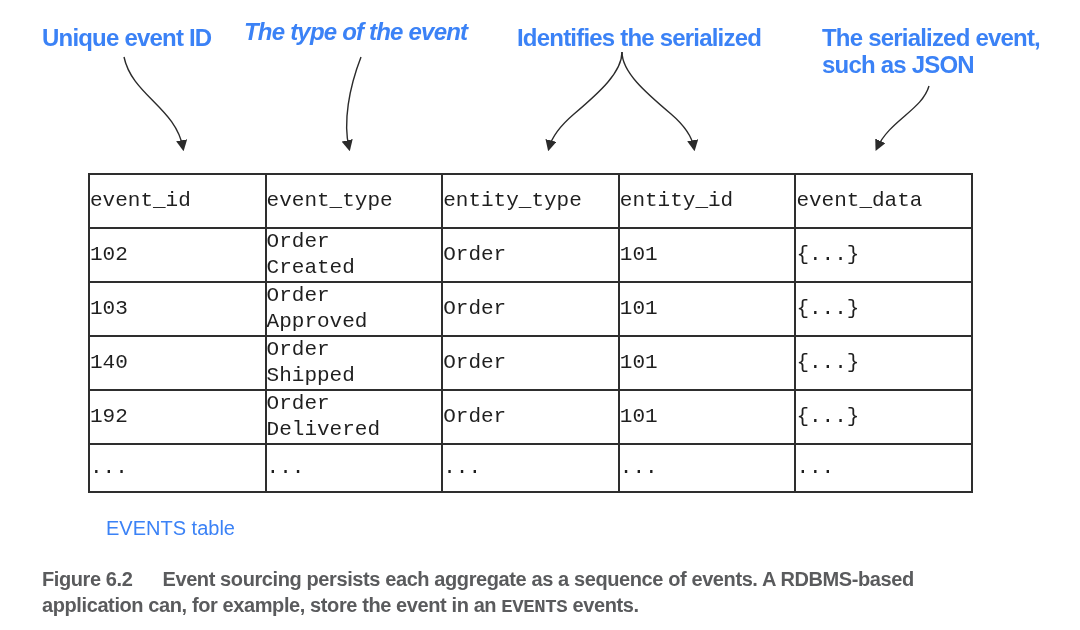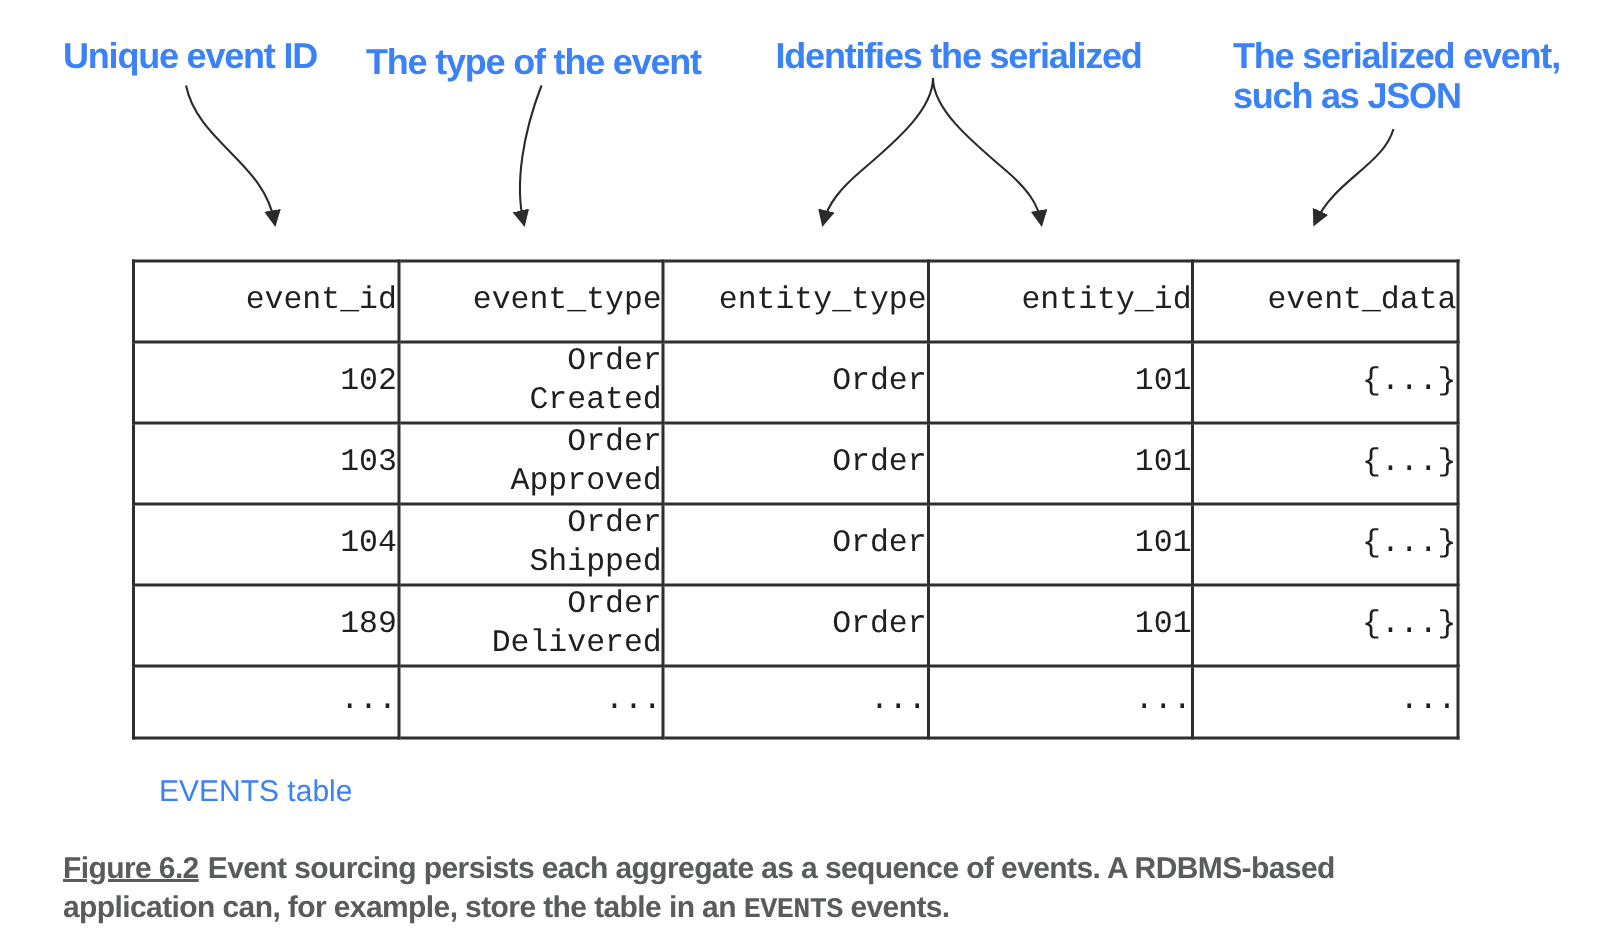--- a/index.html
+++ b/index.html
@@ -20,21 +20,21 @@
   .callout {
     position: absolute;
     font-weight: bold;
     font-size: 24px;
     letter-spacing: -0.8px;
     color: #3b82f6;
     white-space: nowrap;
     line-height: 27px;
   }
   #callout-1 { left: 42px;  top: 24px; }
-  #callout-2 { left: 244px; top: 28px; }
+  #callout-2 { left: 244px; top: 18px; font-style: italic; }
   #callout-3 { left: 517px; top: 24px; }
   #callout-4 { left: 822px; top: 24px; width: 196px; text-align: center; }
   #callout-4 .line1 { display: block; text-align: right; }
   #callout-4 .line2 { display: block; text-align: left; }
 
   
   #arrow-layer {
     position: absolute;
     left: 0; top: 0;
     width: 1080px;
@@ -54,21 +54,21 @@
     width: 885px;
     border-collapse: collapse;
     table-layout: fixed;
     font-family: "Liberation Mono", "DejaVu Sans Mono", monospace;
     font-size: 21px;
     color: #1f1f1f;
   }
   #events-table th,
   #events-table td {
     border: 2px solid #2e2e2e;
-    text-align: right;
+    text-align: left;
     vertical-align: middle;
     font-weight: normal;
     white-space: pre-line;
     line-height: 26px;
     padding: 0;
     overflow: hidden;
   }
   #events-table thead tr   { height: 54px; }
   #events-table tbody tr   { height: 43px; }
   #events-table tbody tr.ellipsis-row { height: 48px; }
@@ -87,21 +87,21 @@
     position: absolute;
     left: 42px;
     top: 566px;
     width: 1000px;
     font-weight: bold;
     font-size: 20px;
     line-height: 26px;
     letter-spacing: -0.4px;
     color: #5a5b5d;
   }
-  #caption .figure-label { margin-right: 6px; text-decoration: underline; }
+  #caption .figure-label { margin-right: 30px; }
   #caption .caption-code {
     font-family: "Liberation Mono", "DejaVu Sans Mono", monospace;
     font-size: 19px;
     font-weight: bold;
   }
 </style>
 </head>
 <body>
 
 <div id="canvas">
@@ -148,45 +148,45 @@
         </tr>
         <tr>
           <td>103</td>
           <td>Order
 Approved</td>
           <td>Order</td>
           <td>101</td>
           <td>{...}</td>
         </tr>
         <tr>
-          <td>104</td>
+          <td>140</td>
           <td>Order
 Shipped</td>
           <td>Order</td>
           <td>101</td>
           <td>{...}</td>
         </tr>
         <tr>
-          <td>189</td>
+          <td>192</td>
           <td>Order
 Delivered</td>
           <td>Order</td>
           <td>101</td>
           <td>{...}</td>
         </tr>
         <tr class="ellipsis-row">
           <td>...</td>
           <td>...</td>
           <td>...</td>
           <td>...</td>
           <td>...</td>
         </tr>
       </tbody>
   </table>
 
   <div id="events-table-label">EVENTS table</div>
 
   <div id="caption">
     <span class="figure-label">Figure 6.2</span><span>Event sourcing persists each aggregate as a sequence of events. A RDBMS-based</span><br>
-    <span>application can, for example, store the table in an </span><span class="caption-code">EVENTS</span><span> events.</span>
+    <span>application can, for example, store the event in an </span><span class="caption-code">EVENTS</span><span> events.</span>
   </div>
 
 </div>
 
 </body></html>

